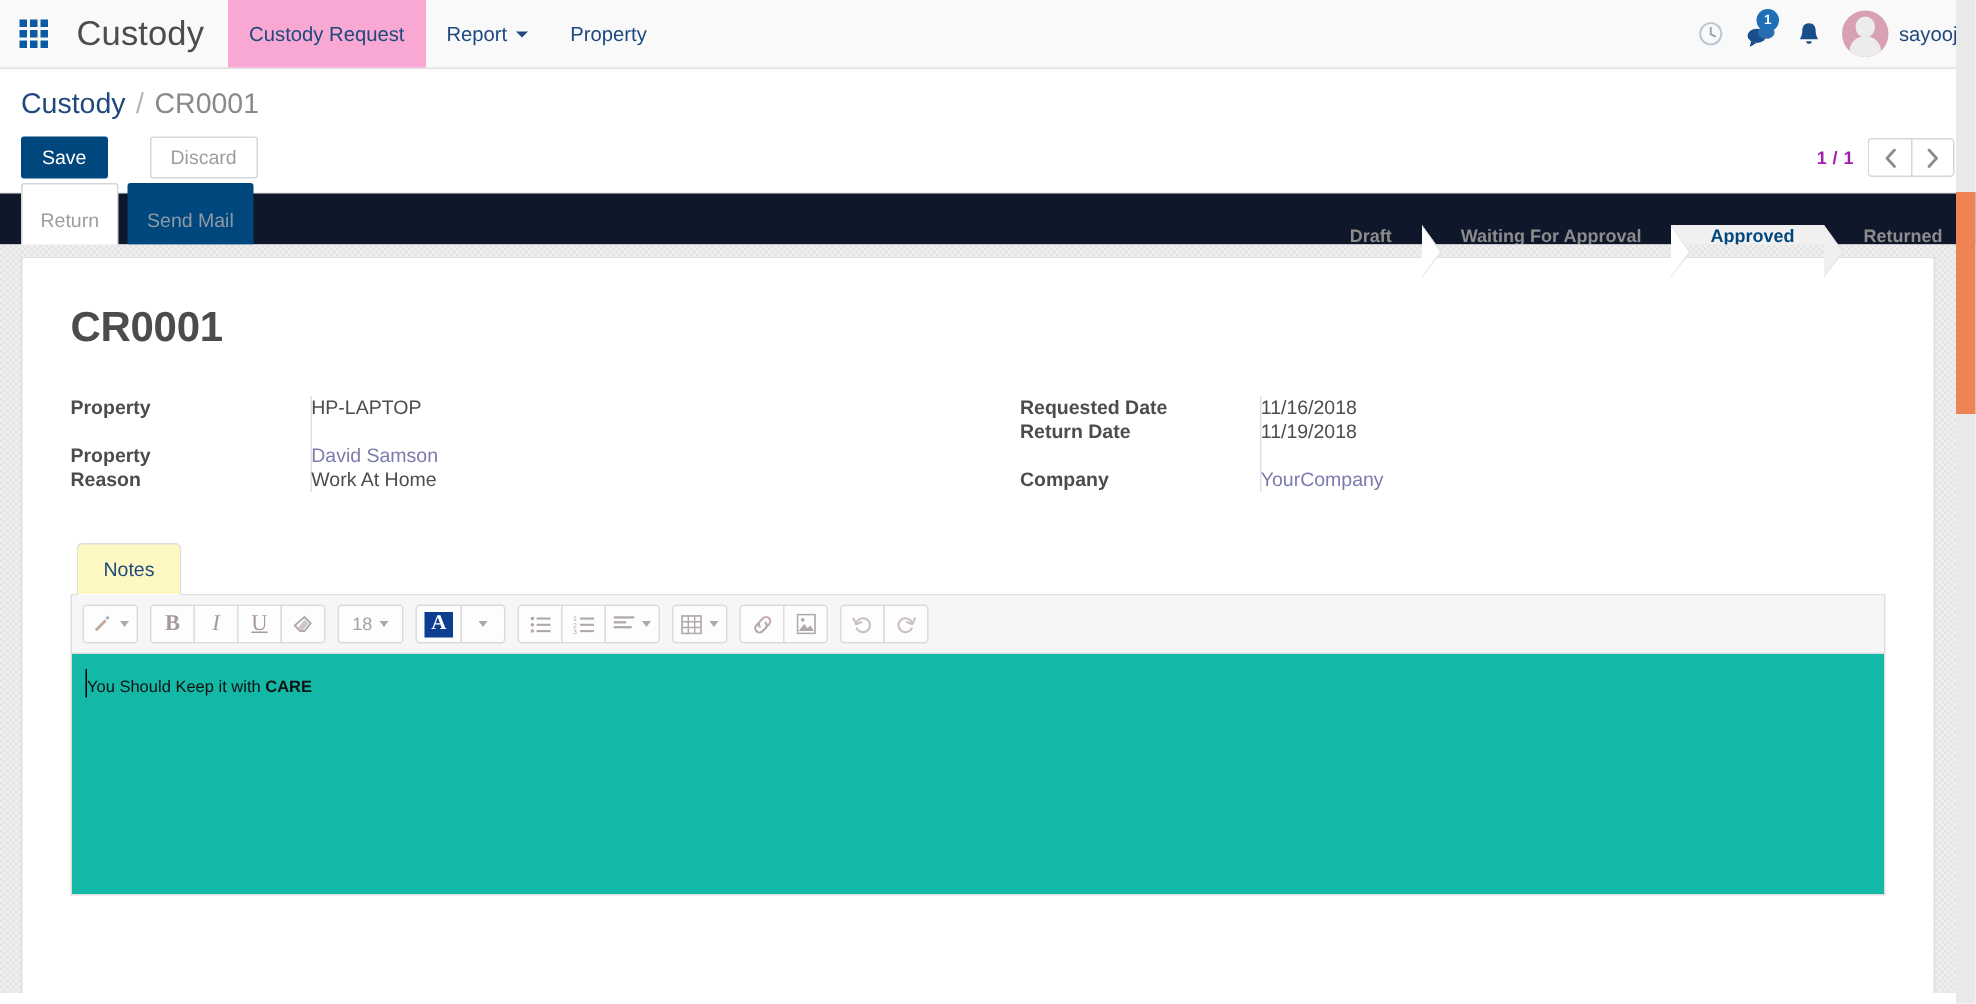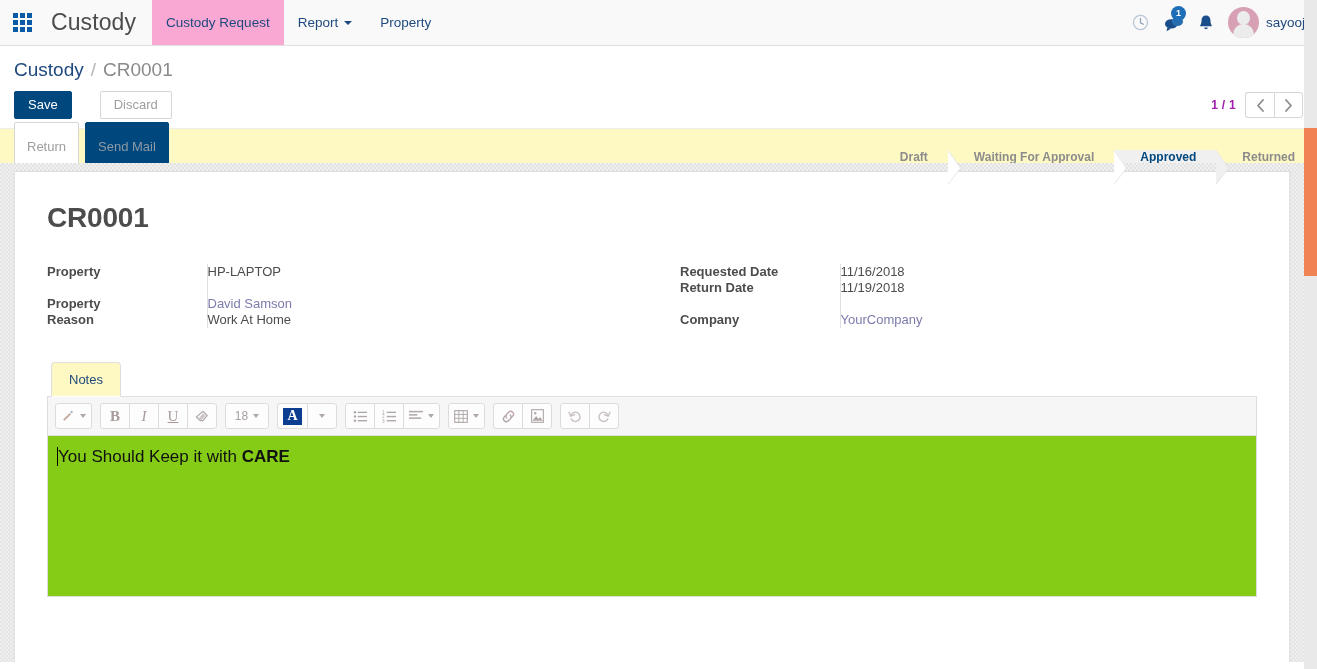--- a/index.html
+++ b/index.html
@@ -159,21 +159,21 @@
     background: #fff;
     display: flex; align-items: center; justify-content: center;
     cursor: pointer;
     color: #8b8b8b;
   }
   .pager-btn:first-child { border-radius: 3px 0 0 3px; border-right: none; }
   .pager-btn:last-child { border-radius: 0 3px 3px 0; }
 
   
   .statusbar-row {
-    background: #fef9c3;
+    background: #0f172a;
     border-top: 1px solid #ededed;
     height: 35px;
     display: flex;
     align-items: center;
     padding-left: 14px;
     margin-top: 9px;
   }
   .action-buttons { display: flex; }
   .btn-return {
     background: #fff;
@@ -370,24 +370,24 @@
   .tb-colorA {
     background: #0b3d91;
     color: #ffffff;
     font-weight: bold;
     font-family: "Liberation Serif", serif;
     font-size: 14px;
     width: 19px; height: 17px;
     display: flex; align-items: center; justify-content: center;
   }
   .editor-body {
-    background: #84cc16;
+    background: #14b8a6;
     min-height: 160px;
     padding: 10px 9px;
-    font-size: 17px;
+    font-size: 11px;
     color: #111;
     line-height: 1.35;
     position: relative;
   }
   .caret {
     display: inline-block;
     width: 1px;
     height: 19px;
     background: #000;
     vertical-align: -4px;

